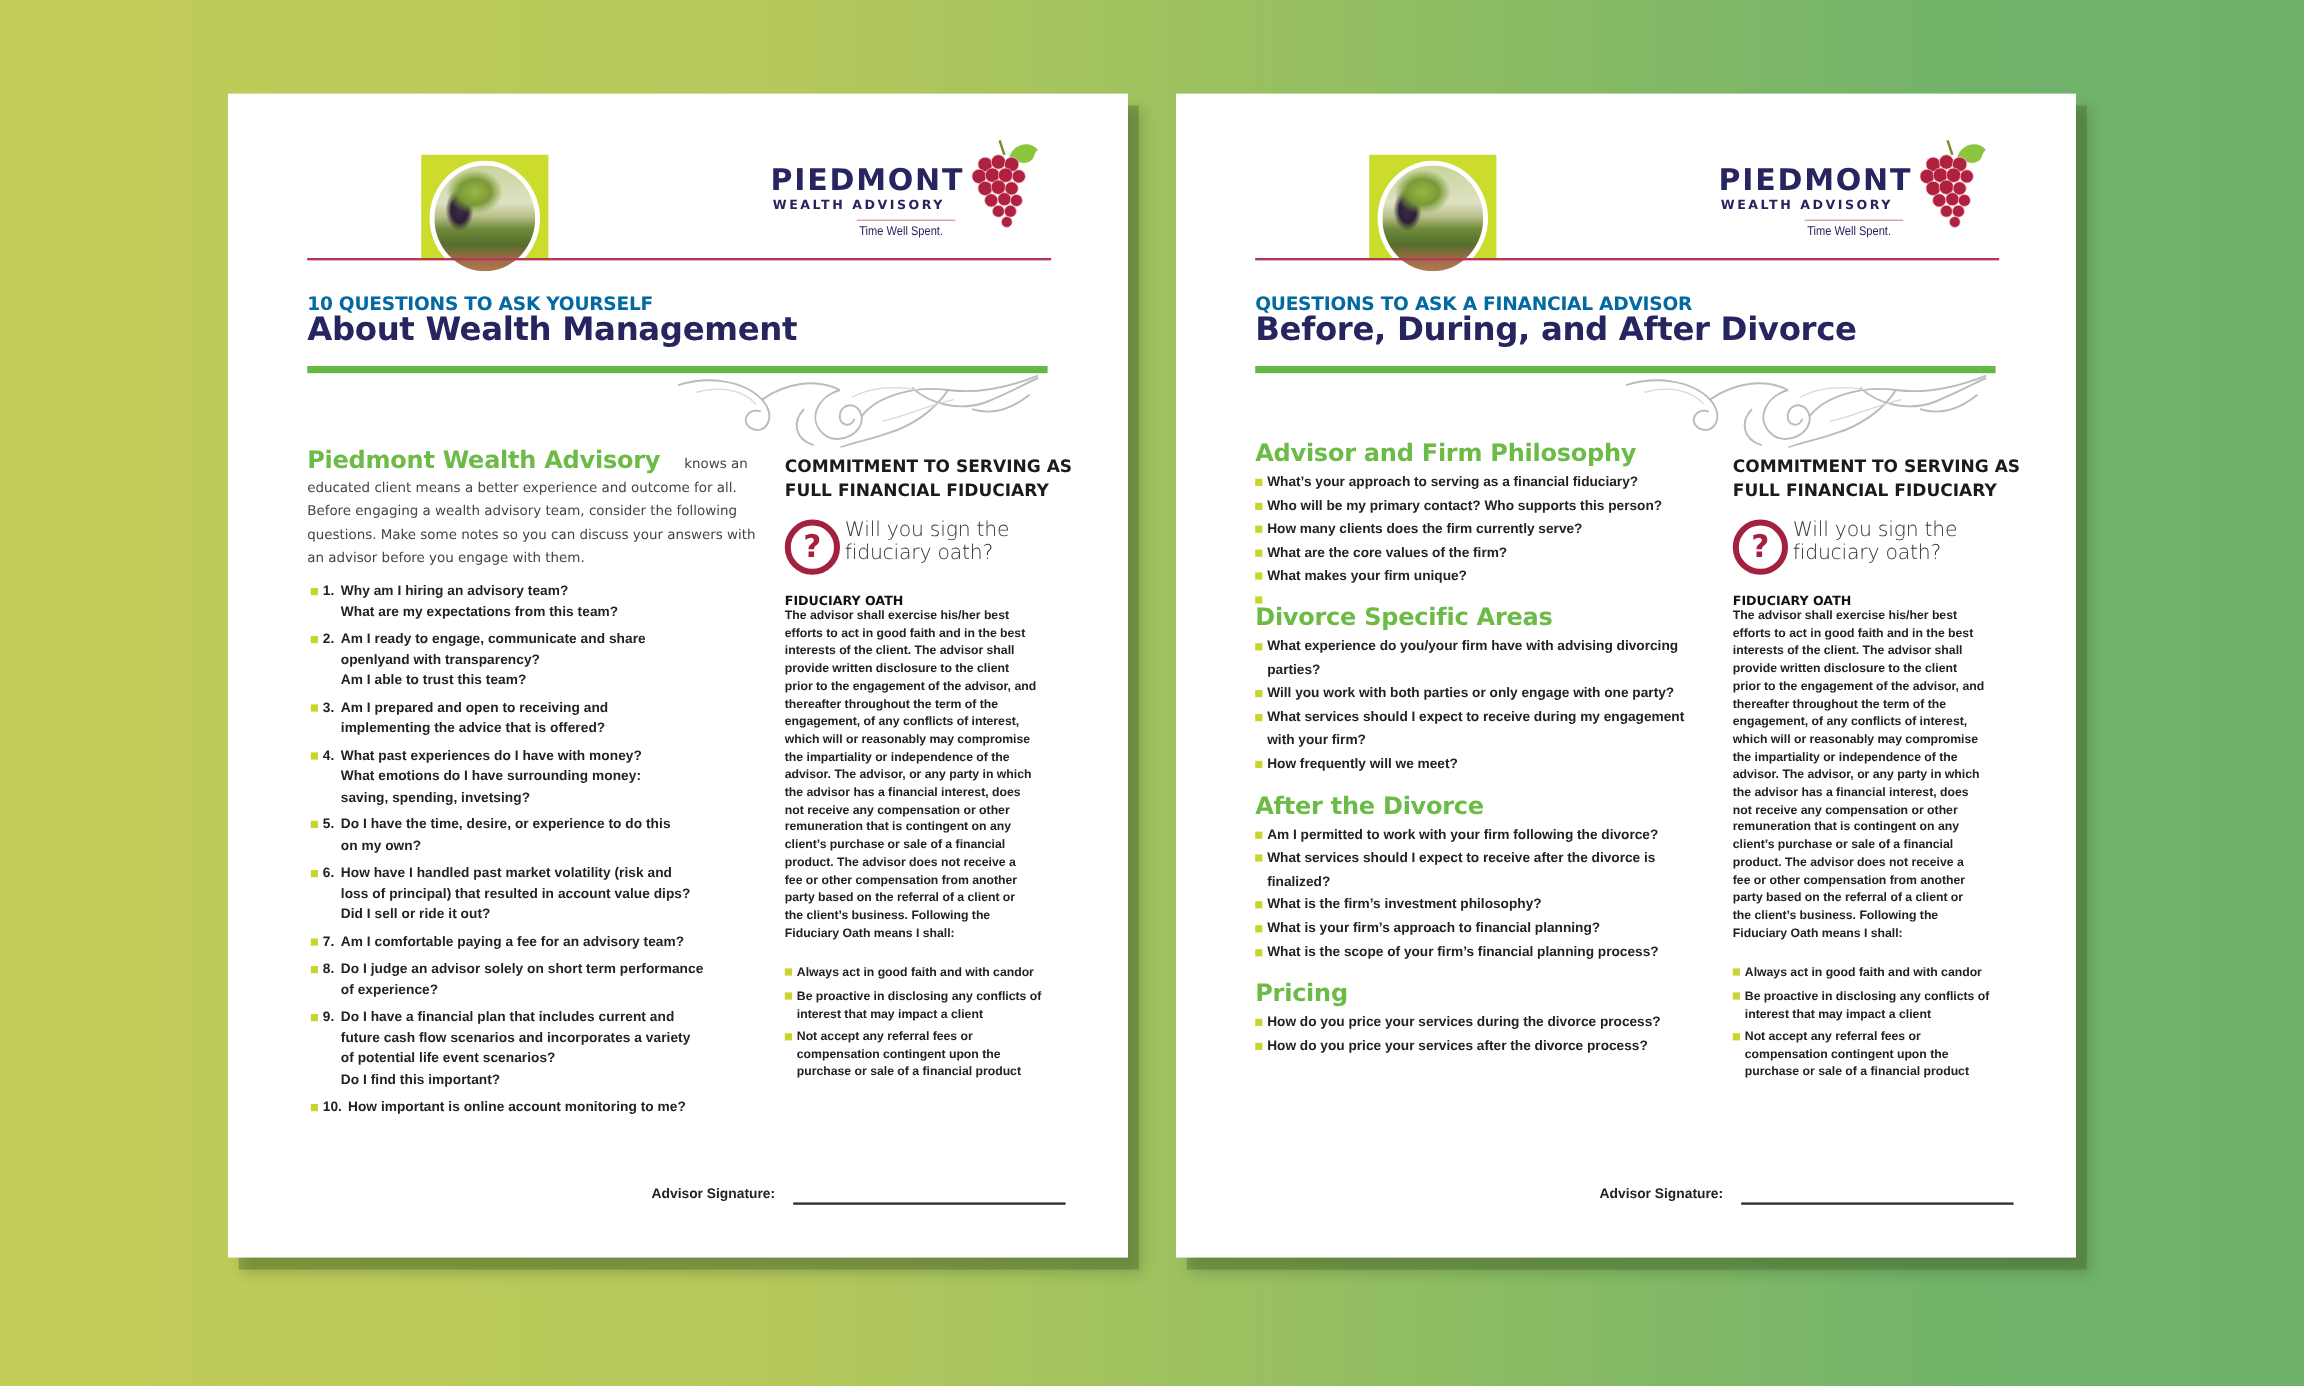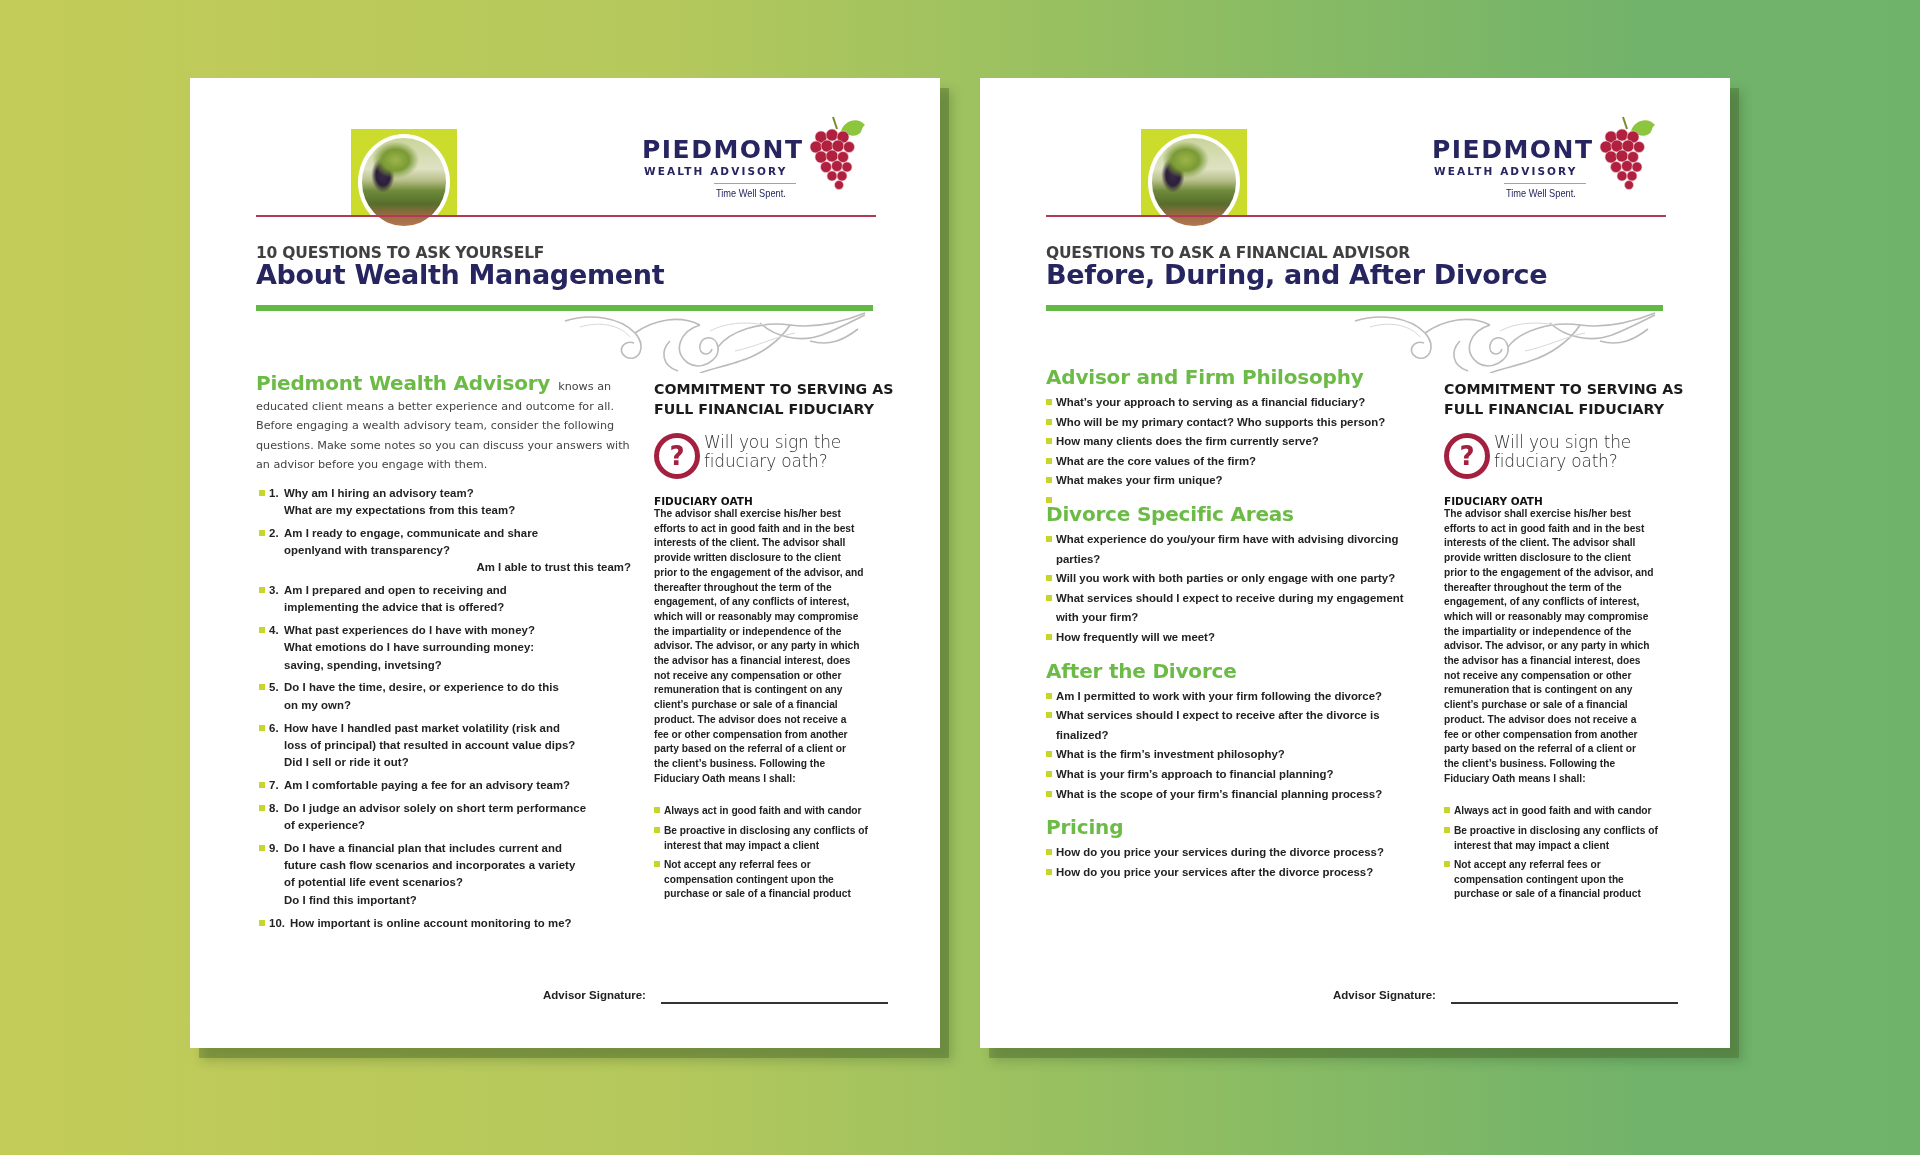--- a/index.html
+++ b/index.html
@@ -30,33 +30,33 @@
   .logo{position:absolute;left:452px;top:37px;width:240px;height:90px;}
   .logo-name{position:absolute;left:0;top:20px;font-family:"DejaVu Sans",sans-serif;font-weight:bold;
     font-size:25px;letter-spacing:1.5px;color:#262560;}
   .logo-sub{position:absolute;left:2px;top:50px;font-family:"DejaVu Sans",sans-serif;font-weight:bold;
     font-size:10.5px;letter-spacing:2.1px;color:#262560;}
   .logo-line{position:absolute;left:72px;top:68px;width:82px;height:1px;background:#d78a9c;}
   .logo-tag{position:absolute;left:74px;top:72px;font-family:"Liberation Sans",sans-serif;font-size:10.5px;
     color:#262560;transform:scaleX(0.88);transform-origin:left;}
   .grapes{position:absolute;left:165px;top:0px;width:60px;height:75px;}
 
-  .kicker{position:absolute;left:66px;top:166px;font-weight:bold;font-size:15.5px;color:#404040;
+  .kicker{position:absolute;left:66px;top:166px;font-weight:bold;font-size:15.5px;color:#0369a1;
     font-family:"DejaVu Sans",sans-serif;letter-spacing:-0.2px;}
   .title{position:absolute;left:66px;top:181px;font-weight:bold;font-size:27px;color:#262560;
     font-family:"DejaVu Sans",sans-serif;letter-spacing:-0.3px;}
   .rule-green{position:absolute;left:66px;top:227px;width:617px;height:6px;background:#64b946;}
   .ornament{position:absolute;left:370px;top:233px;width:310px;height:62px;}
 
   
   .left-col{position:absolute;left:66px;top:296px;width:375px;}
   .right-col{position:absolute;left:464px;top:302px;width:240px;}
 
   .intro{font-size:11.2px;line-height:19.5px;color:#444;font-family:"DejaVu Sans",sans-serif;}
-  .intro-brand{font-size:20px;font-weight:bold;color:#6cbb47;margin-right:8px;letter-spacing:-0.2px;}
+  .intro-brand{font-size:20px;font-weight:bold;color:#6cbb47;margin-right:20px;letter-spacing:-0.2px;}
   .qlist{list-style:none;margin-top:10px;}
   .qlist li{position:relative;padding-left:28px;font-size:11.4px;line-height:17.3px;font-weight:bold;
     color:#222;margin-bottom:5.5px;font-family:"Liberation Sans",sans-serif;letter-spacing:0.05px;}
   .qlist li .num{position:absolute;left:12px;}
   .qlist li .qtext{display:block;padding-left:0;}
   .bullet{position:absolute;left:3px;top:5px;width:6px;height:6px;background:#c8d62c;}
   .qlist.numbered li{padding-left:28px;}
   .qlist.numbered li .num{left:13px;}
 
   .commit{font-weight:bold;font-size:14.2px;line-height:19.5px;color:#1b1b1b;font-family:"DejaVu Sans",sans-serif;}
@@ -161,21 +161,21 @@
             <span style="display: block;">Why am I hiring an advisory team?</span>
             <span style="display: block;">What are my expectations from this team?</span>
           </span>
         </li>
         <li>
           <span class="bullet"></span>
           <span class="num">2.</span>
           <span class="qtext" style="padding-left: 0px;">
             <span style="display: block;">Am I ready to engage, communicate and share</span>
             <span style="display: block;">openlyand with transparency?</span>
-            <span style="display: block; text-align: right;">Am I able to trust this team?</span>
+            <span style="display: block;">Am I able to trust this team?</span>
           </span>
         </li>
         <li>
           <span class="bullet"></span>
           <span class="num">3.</span>
           <span class="qtext" style="padding-left: 0px;">
             <span style="display: block;">Am I prepared and open to receiving and</span>
             <span style="display: block;">implementing the advice that is offered?</span>
           </span>
         </li>

